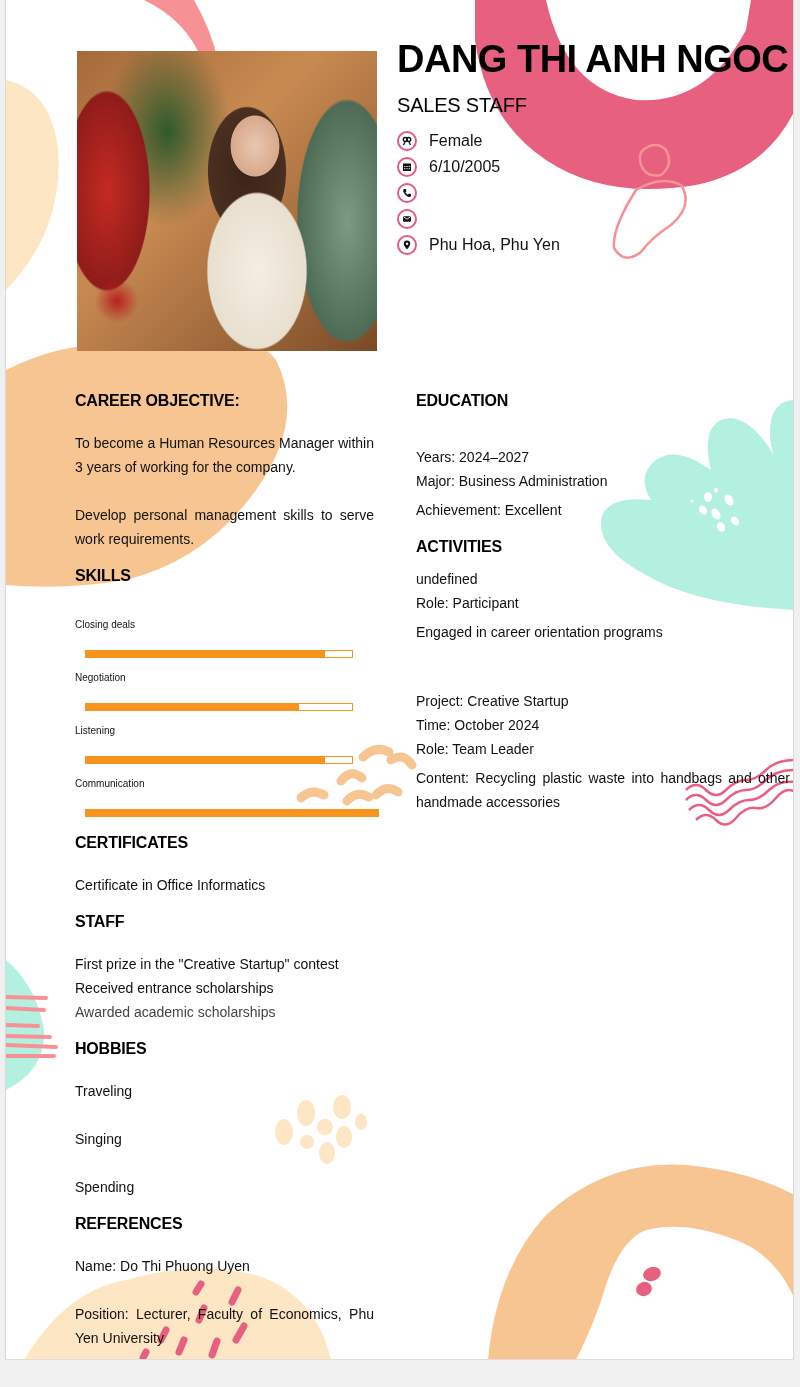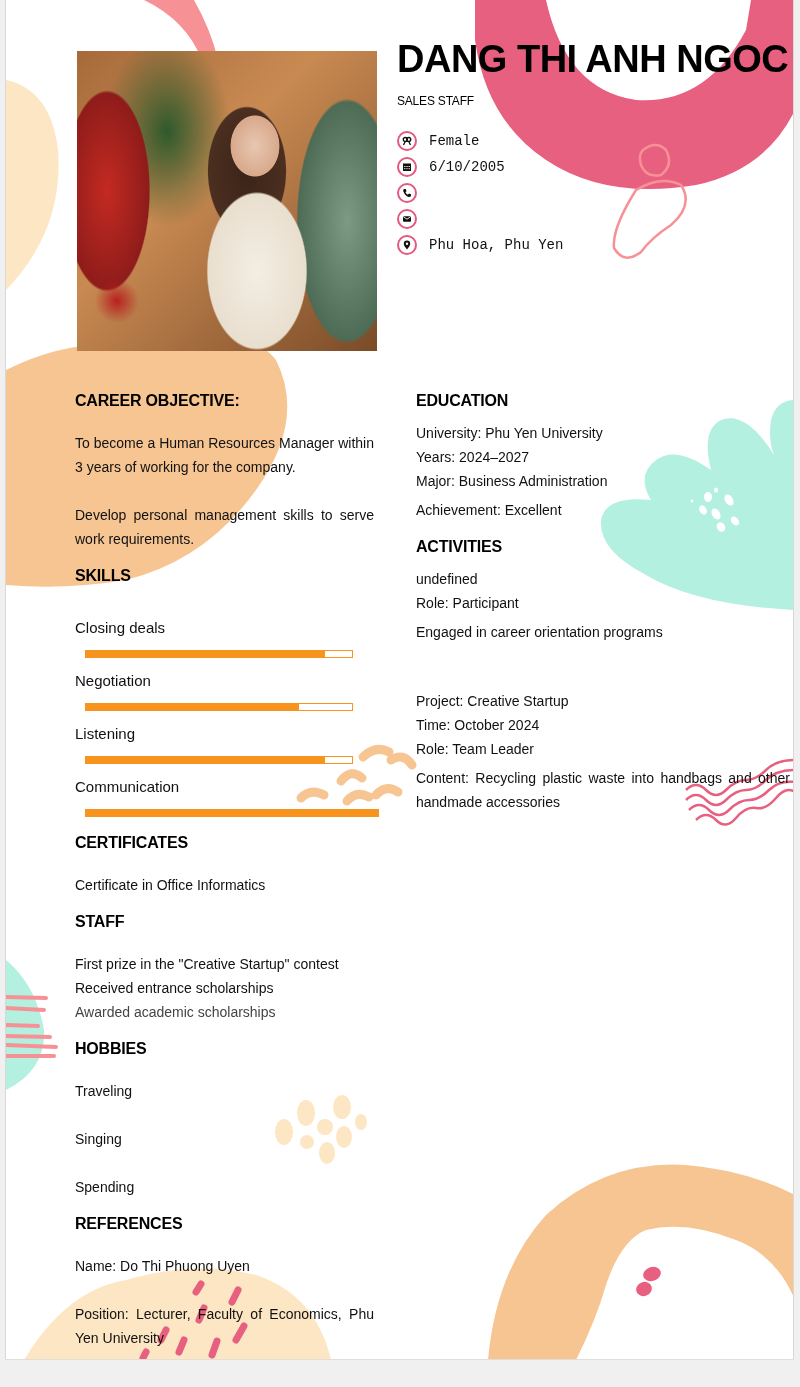--- a/index.html
+++ b/index.html
@@ -29,36 +29,36 @@
       radial-gradient(ellipse 60px 140px at 30px 140px, #c42a22 0%, #8e1c1a 70%, transparent 72%),
       radial-gradient(ellipse 70px 170px at 270px 170px, #7d9a85 0%, #4d6b55 70%, transparent 72%),
       radial-gradient(ellipse 80px 120px at 90px 80px, #2f5a2c 0%, transparent 80%),
       linear-gradient(135deg, #a66a3a 0%, #c98a52 40%, #7a4b28 100%);
   }
 
   .name {
     position: absolute; left: 371px; top: 38px; font-size: 38px; font-weight: 700; letter-spacing: -0.5px; color: #000;
     white-space: nowrap;
   }
-  .job-title { position: absolute; left: 371px; top: 94px; font-size: 12px; color: #000; letter-spacing: -0.2px; }
+  .job-title { position: absolute; left: 371px; top: 94px; font-size: 20px; color: #000; letter-spacing: -0.2px; }
 
   .info-list { position: absolute; left: 371px; top: 128px; }
   .info-row { display: flex; align-items: center; height: 26px; }
   .info-icon {
     width: 20px; height: 20px; border: 2px solid #e05b7e; border-radius: 50%;
     display: flex; align-items: center; justify-content: center; background: #fff; margin-right: 12px;
   }
   .info-icon svg { width: 10px; height: 10px; }
-  .info-text { font-size: 14px; color: #111; font-family: Liberation Mono, monospace; }
+  .info-text { font-size: 16px; color: #111; }
 
   .section-title { position: absolute; font-size: 16px; font-weight: 700; color: #000; letter-spacing: -0.2px; white-space: nowrap; }
   .text { position: absolute; font-size: 14px; color: #111; line-height: 24px; }
   .justify { text-align: justify; }
 
-  .skill-label { position: absolute; left: 49px; font-size: 15px; color: #111; }
+  .skill-label { position: absolute; left: 49px; font-size: 10px; color: #111; }
   .skill-bar { position: absolute; left: 59px; width: 268px; height: 8px; background: #fff; border: 1px solid #f7941d; }
   .skill-fill { height: 100%; background: #f7941d; }
 </style>
 </head>
 <body>
 
 <div class="page">
 
   <svg class="deco" width="789" height="1360" viewBox="0 0 789 1360" style="left:0;top:0;">
 
@@ -236,21 +236,20 @@
     <div class="section-title" style="left:49px;top:1040px;">HOBBIES</div>
     <div class="text" style="left:49px;top:1079px;">Traveling</div>
     <div class="text" style="left:49px;top:1127px;">Singing</div>
     <div class="text" style="left:49px;top:1175px;">Spending</div>
 
     <div class="section-title" style="left:49px;top:1215px;">REFERENCES</div>
     <div class="text" style="left:49px;top:1254px;">Name: Do Thi Phuong Uyen</div>
     <div class="text justify" style="left:49px;top:1302px;width:299px;">Position: Lecturer, Faculty of Economics, Phu Yen University</div>
 
     <div class="section-title" style="left:390px;top:392px;">EDUCATION</div>
-    <div class="text" style="left:390px;top:421px;">University: Phu Yen University</div>
     <div class="text" style="left:390px;top:445px;">Years: 2024–2027</div>
     <div class="text" style="left:390px;top:469px;">Major: Business Administration</div>
     <div class="text" style="left:390px;top:498px;">Achievement: Excellent</div>
 
     <div class="section-title" style="left:390px;top:538px;">ACTIVITIES</div>
     <div class="text" style="left:390px;top:567px;">undefined</div>
     <div class="text" style="left:390px;top:591px;">Role: Participant</div>
     <div class="text" style="left:390px;top:620px;">Engaged in career orientation programs</div>
 
     <div class="text" style="left:390px;top:689px;">Project: Creative Startup</div>

